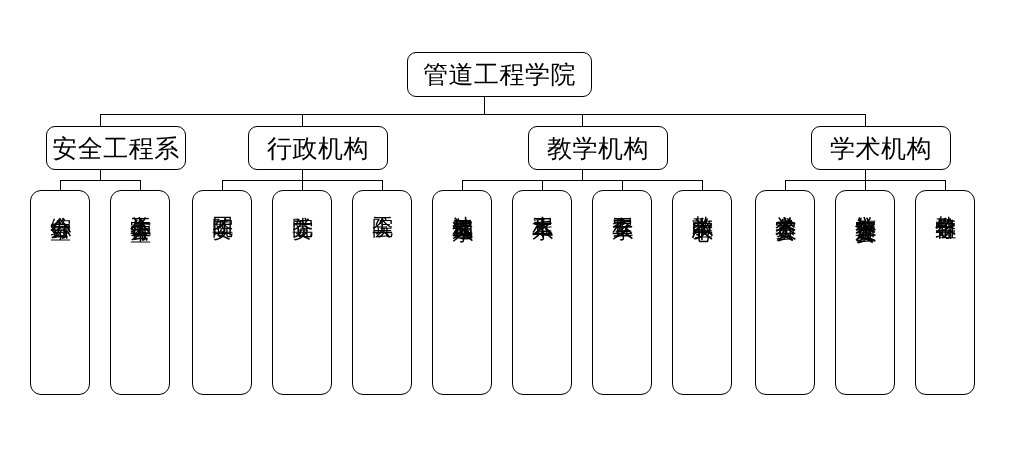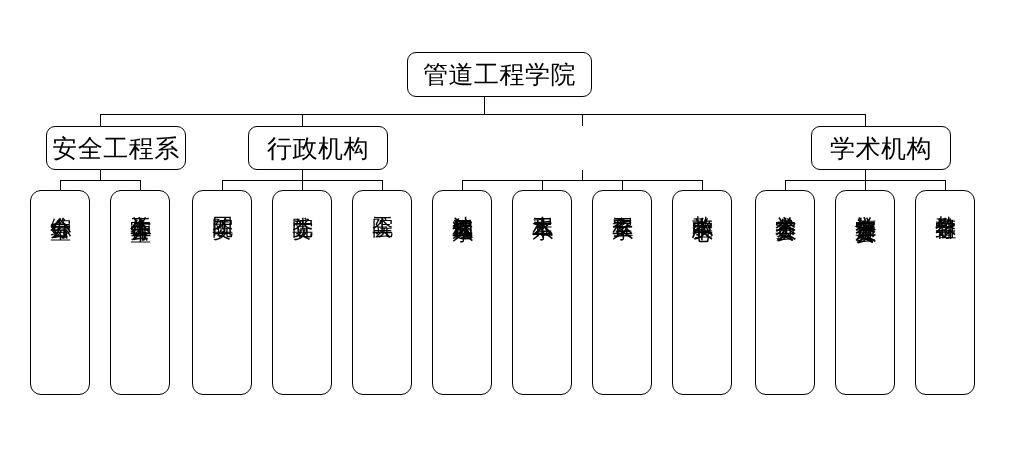--- a/index.html
+++ b/index.html
@@ -96,20 +96,23 @@
     </div>
     <div class="connector v" style="left: 302px; top: 180px; width: 1px; height: 10px;"></div>
     <div class="node node-leaf" style="left: 272px; top: 190px; width: 60px; height: 205px;">
       <span class="leaf-label">院党委</span>
     </div>
     <div class="connector v" style="left: 382px; top: 180px; width: 1px; height: 10px;"></div>
     <div class="node node-leaf" style="left: 352px; top: 190px; width: 60px; height: 205px;">
       <span class="leaf-label">院工会</span>
     </div>
     <div class="connector v" style="left: 582px; top: 114px; width: 1px; height: 12px;"></div>
+    <div class="node node-branch" style="left: 512px; top: 126px; width: 140px; height: 44px;">
+      <span>教学机构</span>
+    </div>
     <div class="connector v" style="left: 582px; top: 170px; width: 1px; height: 10px;"></div>
     <div class="connector h" style="left: 462px; top: 180px; width: 240px; height: 1px;"></div>
     <div class="connector v" style="left: 462px; top: 180px; width: 1px; height: 10px;"></div>
     <div class="node node-leaf" style="left: 432px; top: 190px; width: 60px; height: 205px;">
       <span class="leaf-label">油气储运工程系</span>
     </div>
     <div class="connector v" style="left: 542px; top: 180px; width: 1px; height: 10px;"></div>
     <div class="node node-leaf" style="left: 512px; top: 190px; width: 60px; height: 205px;">
       <span class="leaf-label">土木工程系</span>
     </div>

